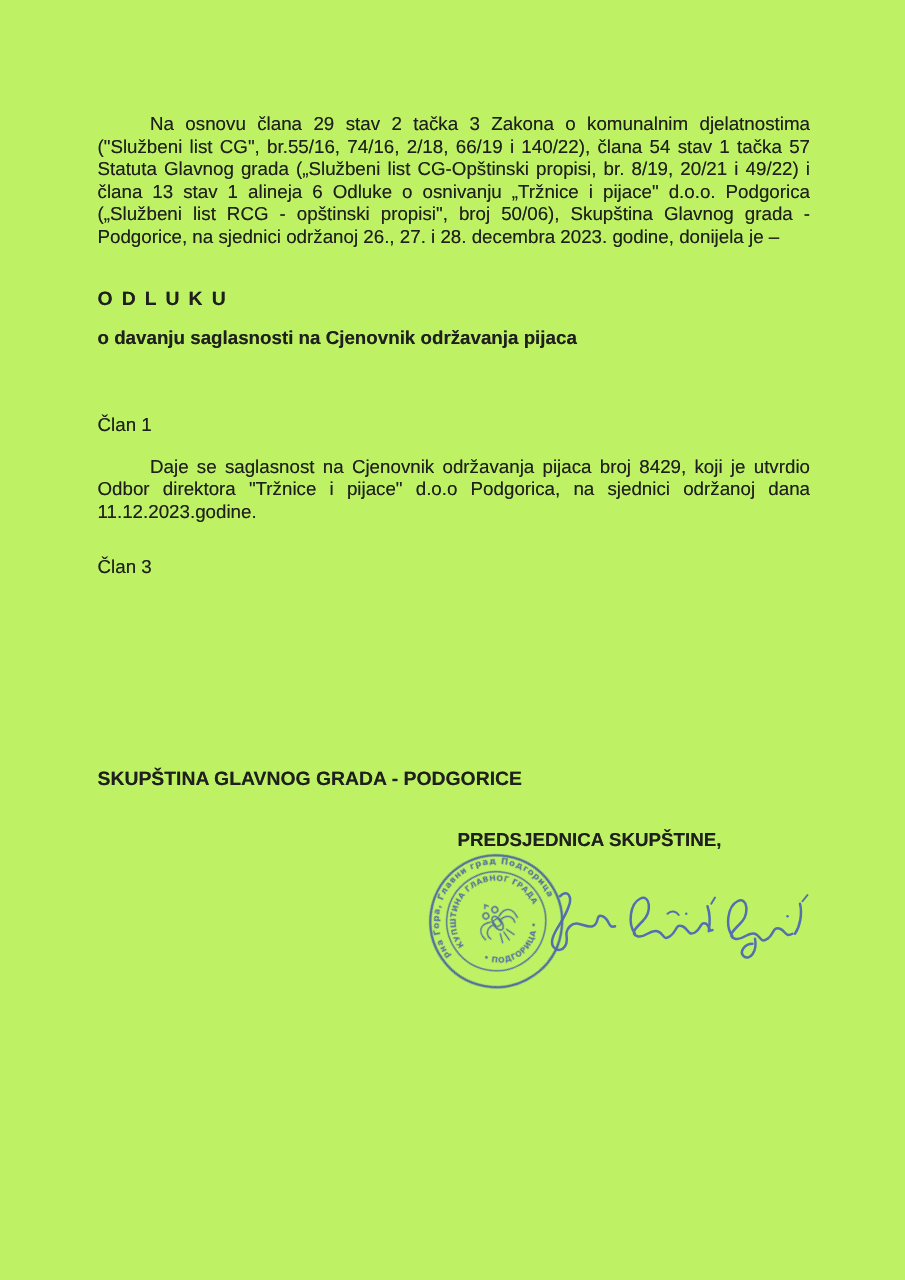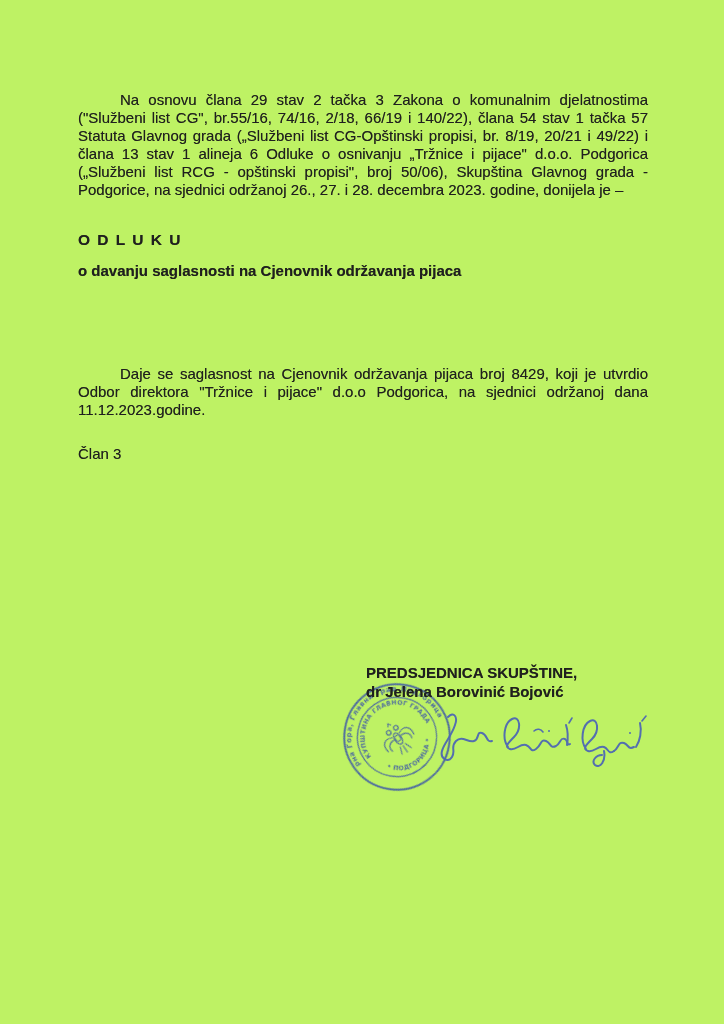--- a/index.html
+++ b/index.html
@@ -43,31 +43,32 @@
 <body>
 
 <div class="page">
 
   <p id="intro" class="block justify soft">Na osnovu člana 29 stav 2 tačka 3 Zakona o komunalnim djelatnostima ("Službeni list CG", br.55/16, 74/16, 2/18, 66/19 i 140/22), člana 54 stav 1 tačka 57 Statuta Glavnog grada („Službeni list CG-Opštinski propisi, br. 8/19, 20/21 i 49/22) i člana 13 stav 1 alineja 6 Odluke o osnivanju „Tržnice i pijace" d.o.o. Podgorica („Službeni list RCG - opštinski propisi", broj 50/06), Skupština Glavnog grada - Podgorice, na sjednici održanoj 26., 27. i 28. decembra 2023. godine, donijela je –</p>
 
   <div id="title" class="block center bold soft">O D L U K U</div>
 
   <div id="subtitle" class="block center bold soft">o davanju saglasnosti na Cjenovnik održavanja pijaca</div>
 
+  <div id="clan1-h" class="block center soft">Član 1</div>
 
   <p id="clan1-t" class="block justify soft">Daje se saglasnost na Cjenovnik održavanja pijaca broj 8429, koji je utvrdio Odbor direktora "Tržnice i pijace" d.o.o Podgorica, na sjednici održanoj dana 11.12.2023.godine.</p>
 
   <div id="clan2-h" class="block center soft">Član 3</div>
 
 
 
+  <div id="issuer" class="block center bold soft">SKUPŠTINA GLAVNOG GRADA - PODGORICE</div>
 
   <div id="sig-block" class="center bold soft" style="position:absolute;font-size:15px;">
     <div>PREDSJEDNICA SKUPŠTINE,</div>
-    <div>dr Jelena Borovinić Bojović</div>
   </div>
 
   <svg id="stamp" viewBox="0 0 120 120">
     <defs>
       <filter id="inkblur" x="-10%" y="-10%" width="120%" height="120%">
         <feGaussianBlur stdDeviation="0.35"></feGaussianBlur>
       </filter>
       <path id="outerArc" d="M12.5,60 a47.5,47.5 0 1,1 95,0 a47.5,47.5 0 1,1 -95,0"></path>
       <path id="innerArc" d="M26.5,60 a33.5,33.5 0 1,1 67,0 a33.5,33.5 0 1,1 -67,0"></path>
       <path id="bottomArc" d="M29,64 a31,31 0 0,0 62,0"></path>

